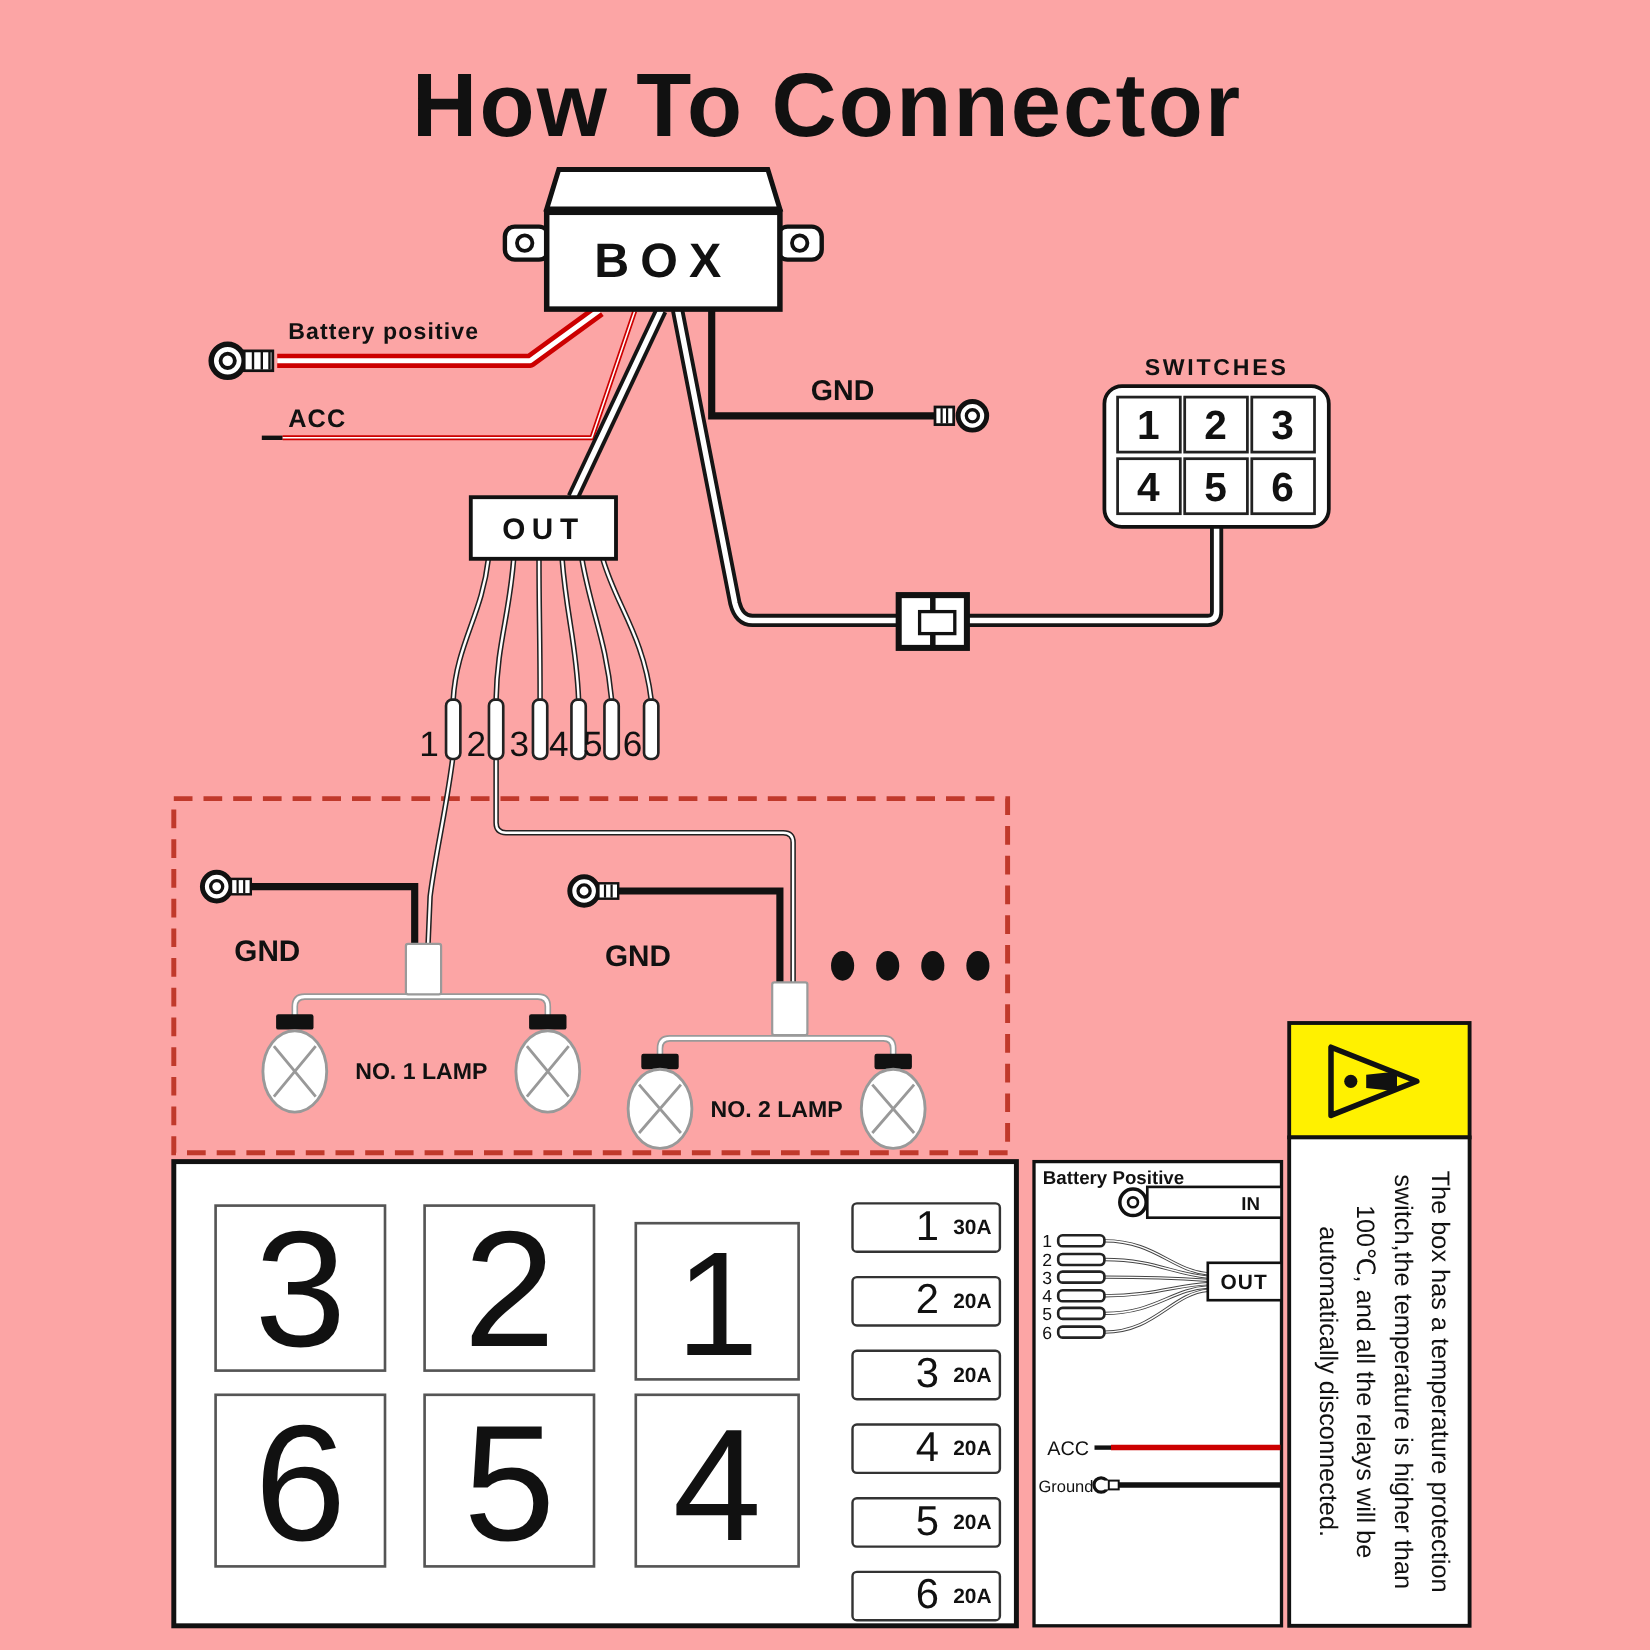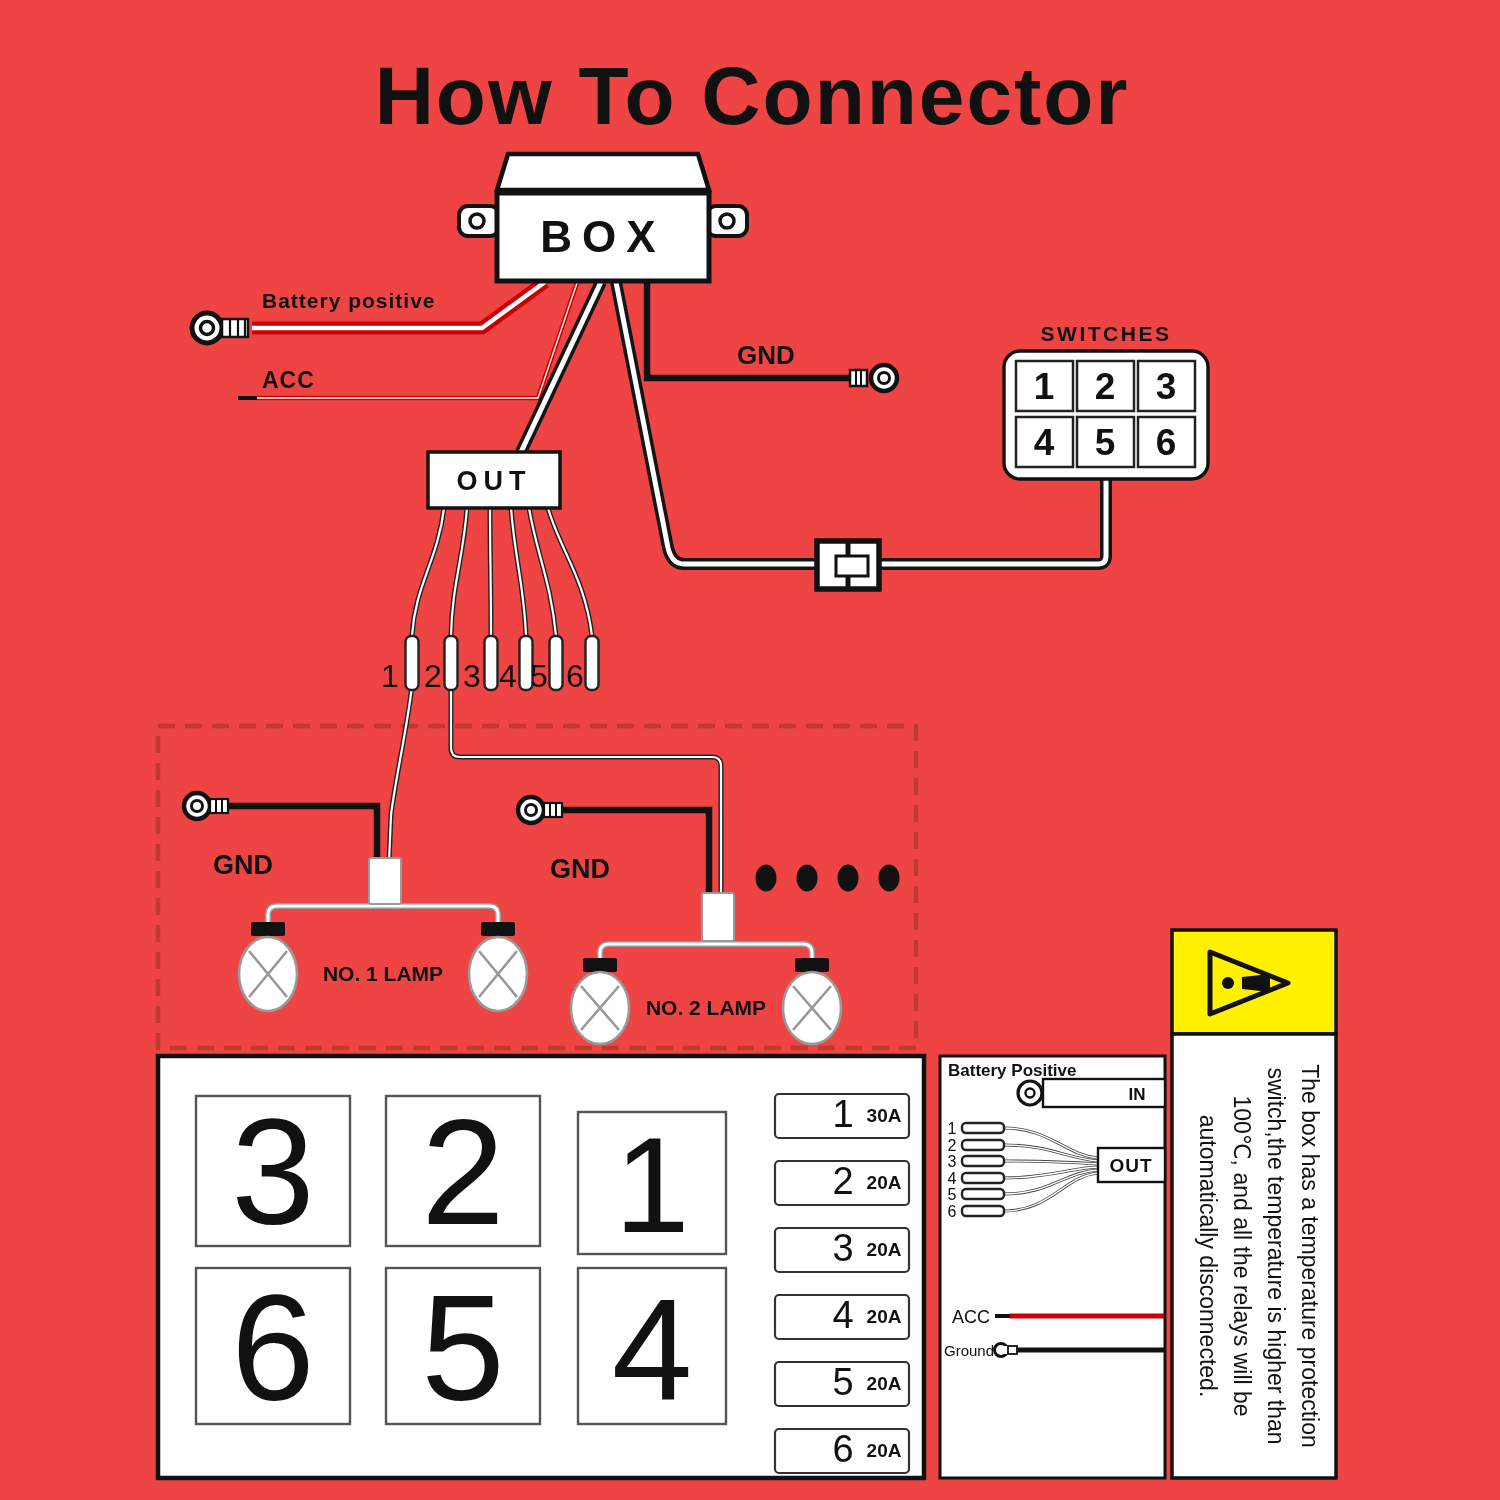--- a/index.html
+++ b/index.html
@@ -1,16 +1,16 @@
 <!DOCTYPE html>
 <html><head>
 <meta charset="utf-8">
 <style>
   html,body{margin:0;padding:0;background:#fff;}
-  #stage{position:relative;width:1500px;height:1500px;background:#ef4444;overflow:hidden;}
+  #stage{position:relative;width:1500px;height:1500px;background:#fca5a5;overflow:hidden;}
   svg{position:absolute;left:0;top:0;}
   svg text{font-family:"Liberation Sans","DejaVu Sans",sans-serif;fill:#111;}
   .tb{font-weight:bold;}
   
   .blk6{stroke:#111;stroke-width:6.5;fill:none;}
   .blk4{stroke:#111;stroke-width:4;fill:none;}
   .dblo{stroke:#151515;stroke-width:12;fill:none;}
   .dbli{stroke:#fff;stroke-width:5;fill:none;}
   .thno{stroke:#222;stroke-width:5;fill:none;}
   .thni{stroke:#fff;stroke-width:2.2;fill:none;}

